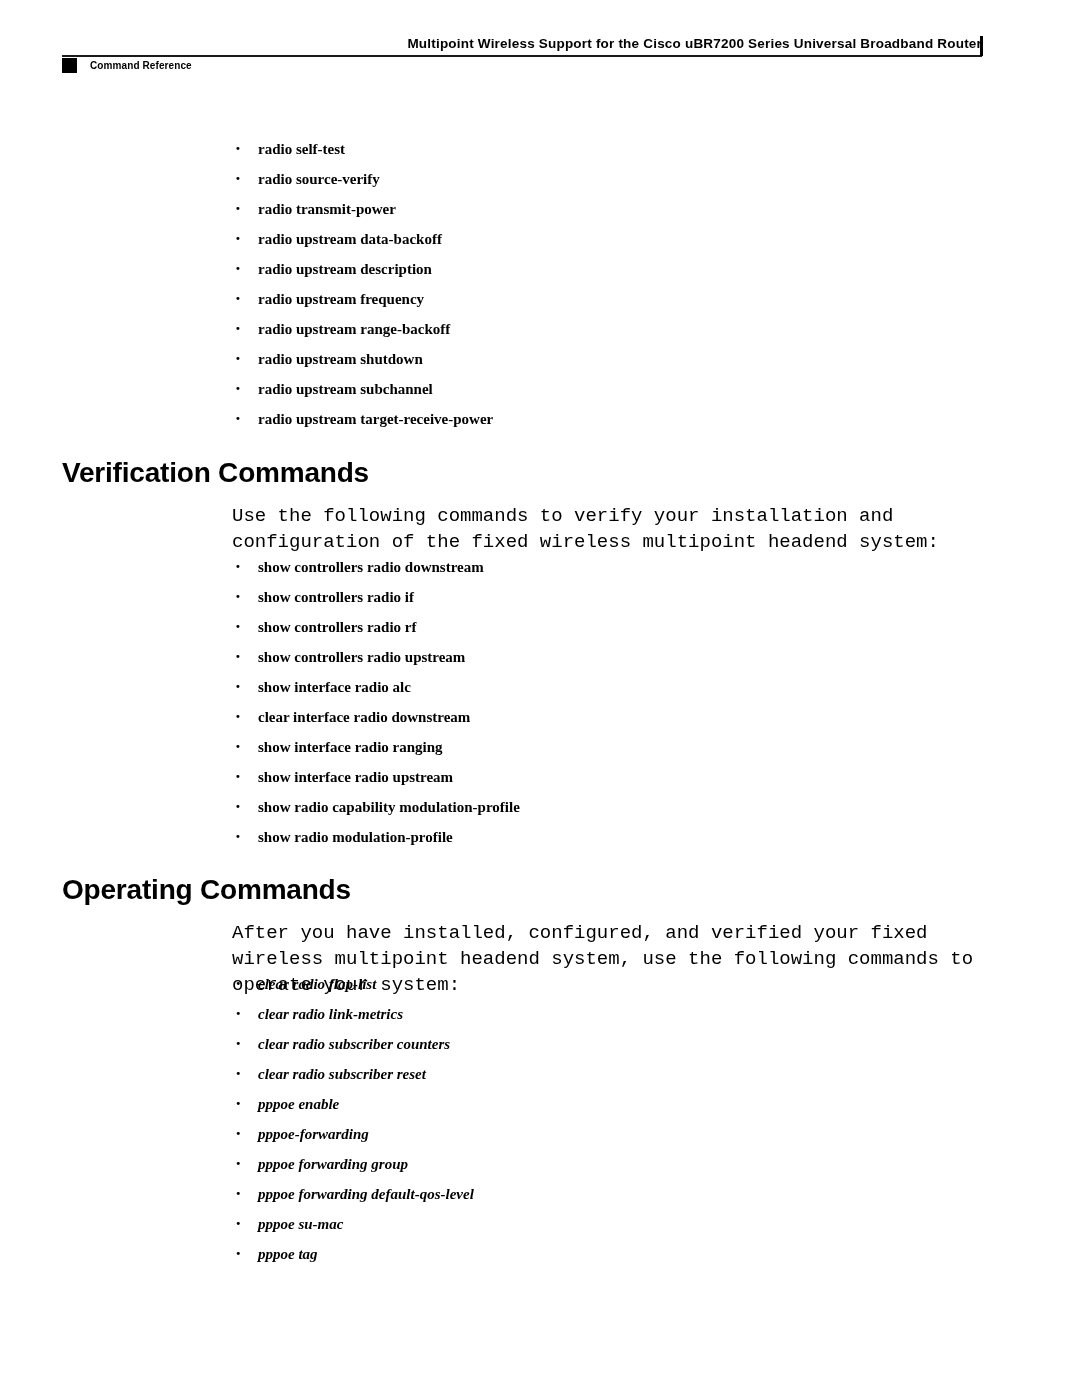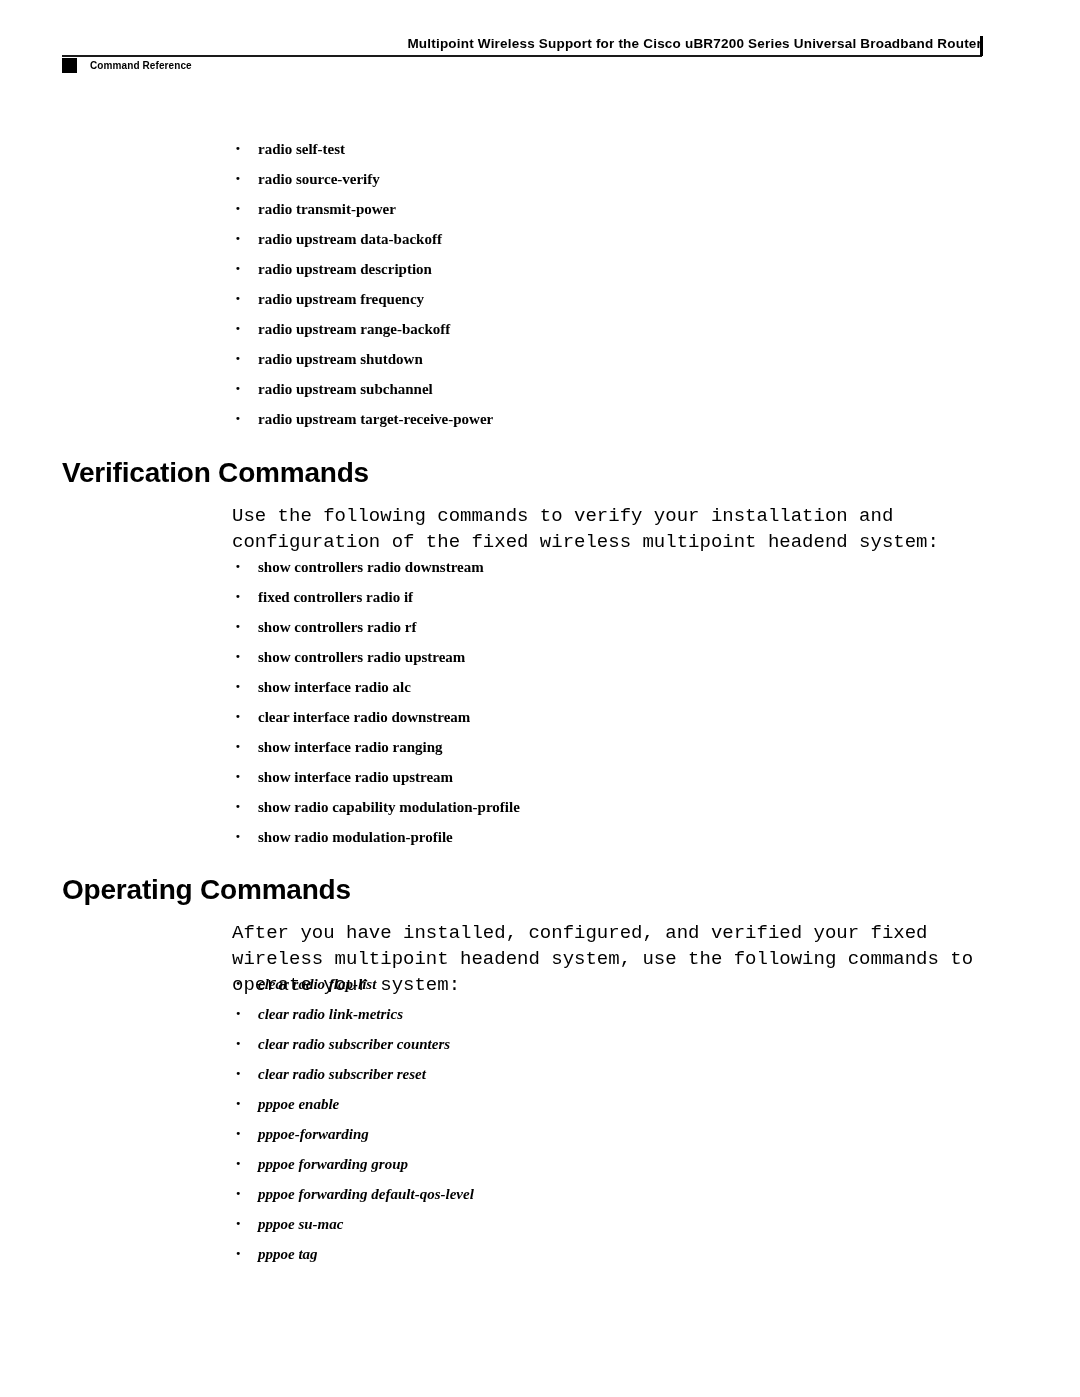--- a/index.html
+++ b/index.html
@@ -166,21 +166,21 @@
         <li class="cmd-item"><span>radio upstream range-backoff</span></li>
         <li class="cmd-item"><span>radio upstream shutdown</span></li>
         <li class="cmd-item"><span>radio upstream subchannel</span></li>
         <li class="cmd-item"><span>radio upstream target-receive-power</span></li>
       </ul>
 
     <div class="section-heading" style="top:461px;">Verification Commands</div>
     <div class="body-para" style="top:503px;">Use the following commands to verify your installation and configuration of the fixed wireless multipoint headend system:</div>
     <ul class="cmd-list" id="list-verification" style="top:552px;">
         <li class="cmd-item"><span>show controllers radio downstream</span></li>
-        <li class="cmd-item"><span>fixed controllers radio if</span></li>
+        <li class="cmd-item"><span>show controllers radio if</span></li>
         <li class="cmd-item"><span>show controllers radio rf</span></li>
         <li class="cmd-item"><span>show controllers radio upstream</span></li>
         <li class="cmd-item"><span>show interface radio alc</span></li>
         <li class="cmd-item"><span>clear interface radio downstream</span></li>
         <li class="cmd-item"><span>show interface radio ranging</span></li>
         <li class="cmd-item"><span>show interface radio upstream</span></li>
         <li class="cmd-item"><span>show radio capability modulation-profile</span></li>
         <li class="cmd-item"><span>show radio modulation-profile</span></li>
       </ul>
 

